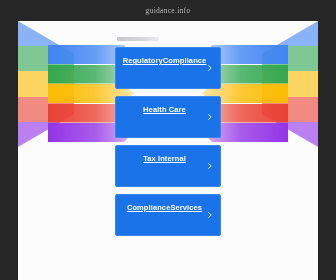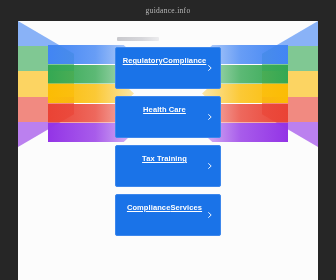--- a/index.html
+++ b/index.html
@@ -227,21 +227,21 @@
           </div>
           <div class="link-btn tall">
             <div class="lbl">Health Care</div>
             <span class="chevron-right">
               <svg viewBox="0 0 6 6" width="6" height="6">
                 <path d="M1.6 0.6 L4.2 3 L1.6 5.4" fill="none" stroke="#ffffff" stroke-width="0.9" stroke-linecap="round" stroke-linejoin="round"></path>
               </svg>
             </span>
           </div>
           <div class="link-btn tall">
-            <div class="lbl">Tax Training</div>
+            <div class="lbl">Tax Internal</div>
             <span class="chevron-right">
               <svg viewBox="0 0 6 6" width="6" height="6">
                 <path d="M1.6 0.6 L4.2 3 L1.6 5.4" fill="none" stroke="#ffffff" stroke-width="0.9" stroke-linecap="round" stroke-linejoin="round"></path>
               </svg>
             </span>
           </div>
           <div class="link-btn tall">
             <div class="lbl">Compliance</div>
             <div class="lbl">Services</div>
             <span class="chevron-right">

